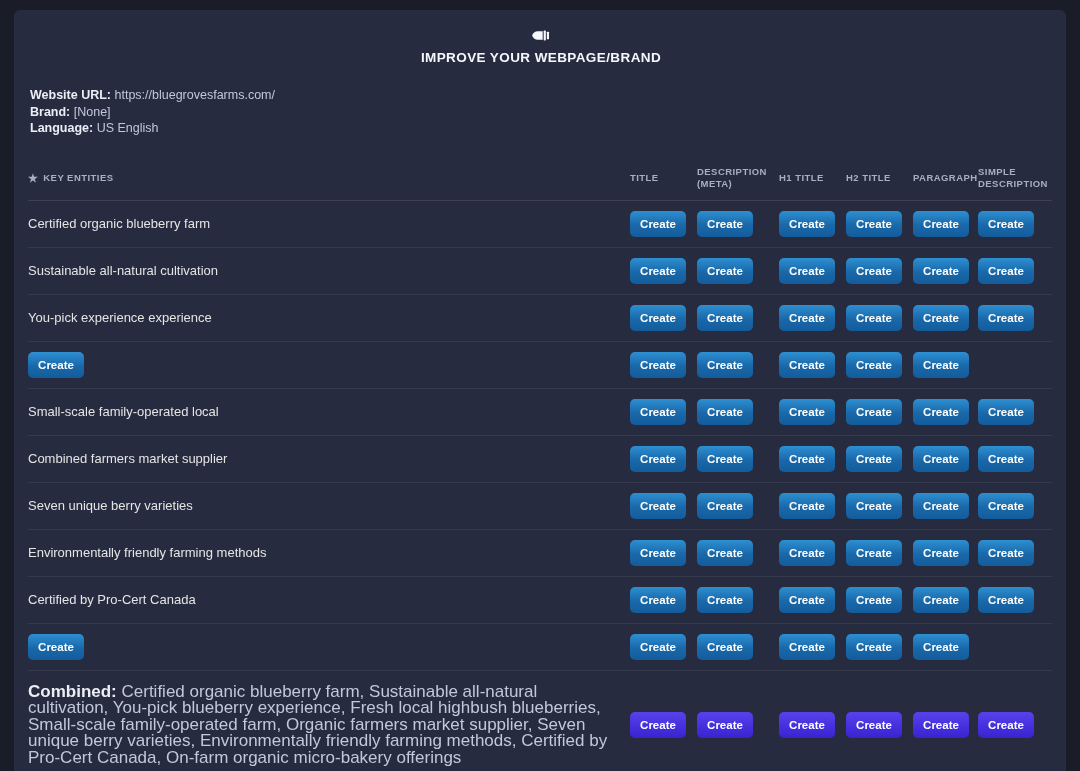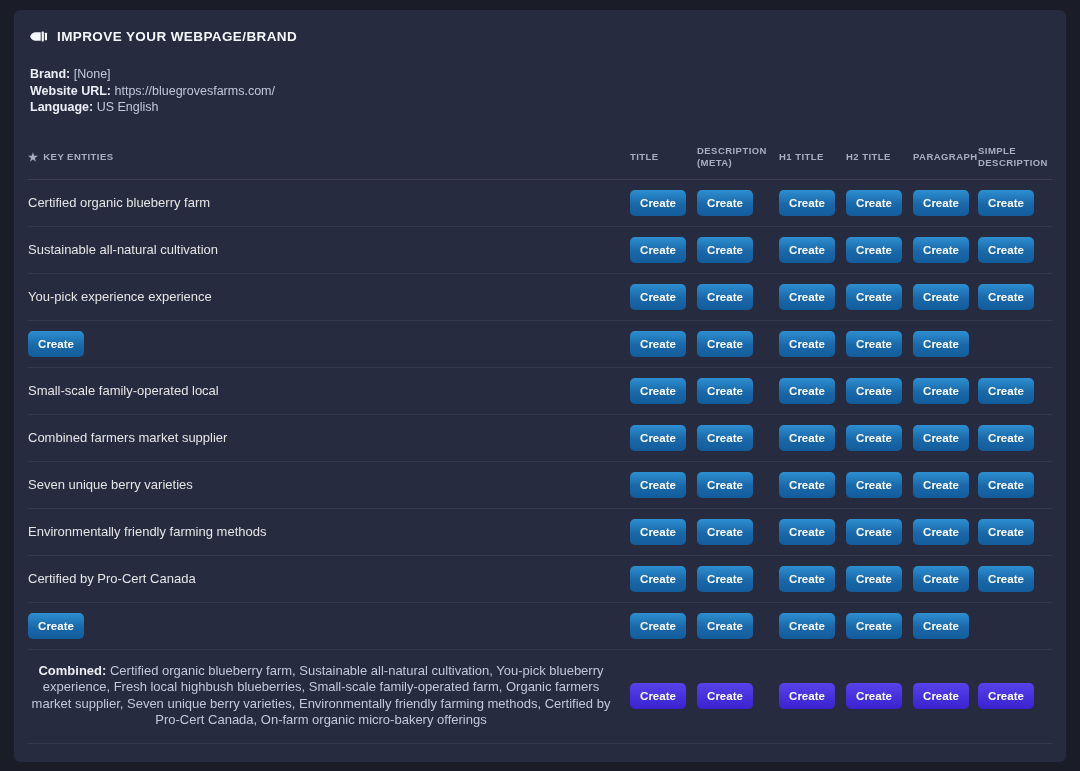--- a/index.html
+++ b/index.html
@@ -15,20 +15,21 @@
     min-height: 745px;
     background: #262b3f;
     border-radius: 6px;
     padding: 19px 14px 18px 14px;
   }
   .card-title-row {
     display: flex;
     align-items: center;
     gap: 8px;
     padding-left: 2px;
+    flex-direction: column;
   }
   .card-title {
     color: #f6f7fb;
     font-size: 13.5px;
     font-weight: 700;
     letter-spacing: 0.4px;
   }
   .title-icon { display: inline-flex; align-items: center; }
   .meta-block {
     margin-top: 22px;
@@ -84,50 +85,49 @@
     padding: 0;
   }
   .btn.blue   { background: linear-gradient(180deg, #2d8fd1 0%, #1968a9 55%, #135c9c 100%); }
   .btn.purple { background: linear-gradient(180deg, #5742ea 0%, #4530dd 55%, #3b22cf 100%); }
   .combined-row {
     padding: 13px 0 14px 0;
     border-bottom: 1px solid rgba(255,255,255,0.065);
   }
   .combined-text {
     color: #c2c8da;
-    font-size: 13px;
+    font-size: 17px;
     line-height: 16.5px;
     padding-right: 16px;
-    text-align: center;
   }
 </style>
 </head>
 <body>
 
 <div class="card">
 
   <div class="card-title-row">
     <span class="title-icon">
       <svg width="19" height="13" viewBox="0 0 48 26" aria-hidden="true">
         <path d="M13 2.5 C6 3 2 8 0.5 13 C2 18 6 23 13 23.5 L27 23.5 L27 2.5 Z" fill="#f6f7fb"></path>
         <rect x="29.5" y="0.5" width="5.5" height="25" rx="1.5" fill="#f6f7fb"></rect>
         <rect x="37.5" y="3.5" width="5.5" height="19" rx="1.5" fill="#f6f7fb"></rect>
       </svg>
     </span>
     <span class="card-title">IMPROVE YOUR WEBPAGE/BRAND</span>
   </div>
 
   <div class="meta-block">
     <div>
+      <span class="meta-label">Website URL:</span>
+      <span>https://bluegrovesfarms.com/</span>
+    </div>
+    <div>
       <span class="meta-label">Brand:</span>
       <span>[None]</span>
-    </div>
-    <div>
-      <span class="meta-label">Website URL:</span>
-      <span>https://bluegrovesfarms.com/</span>
     </div>
     <div>
       <span class="meta-label">Language:</span>
       <span>US English</span>
     </div>
   </div>
 
   <div class="grid-row thead">
     <div class="th th-entities">
       <span class="star-icon">★</span>

